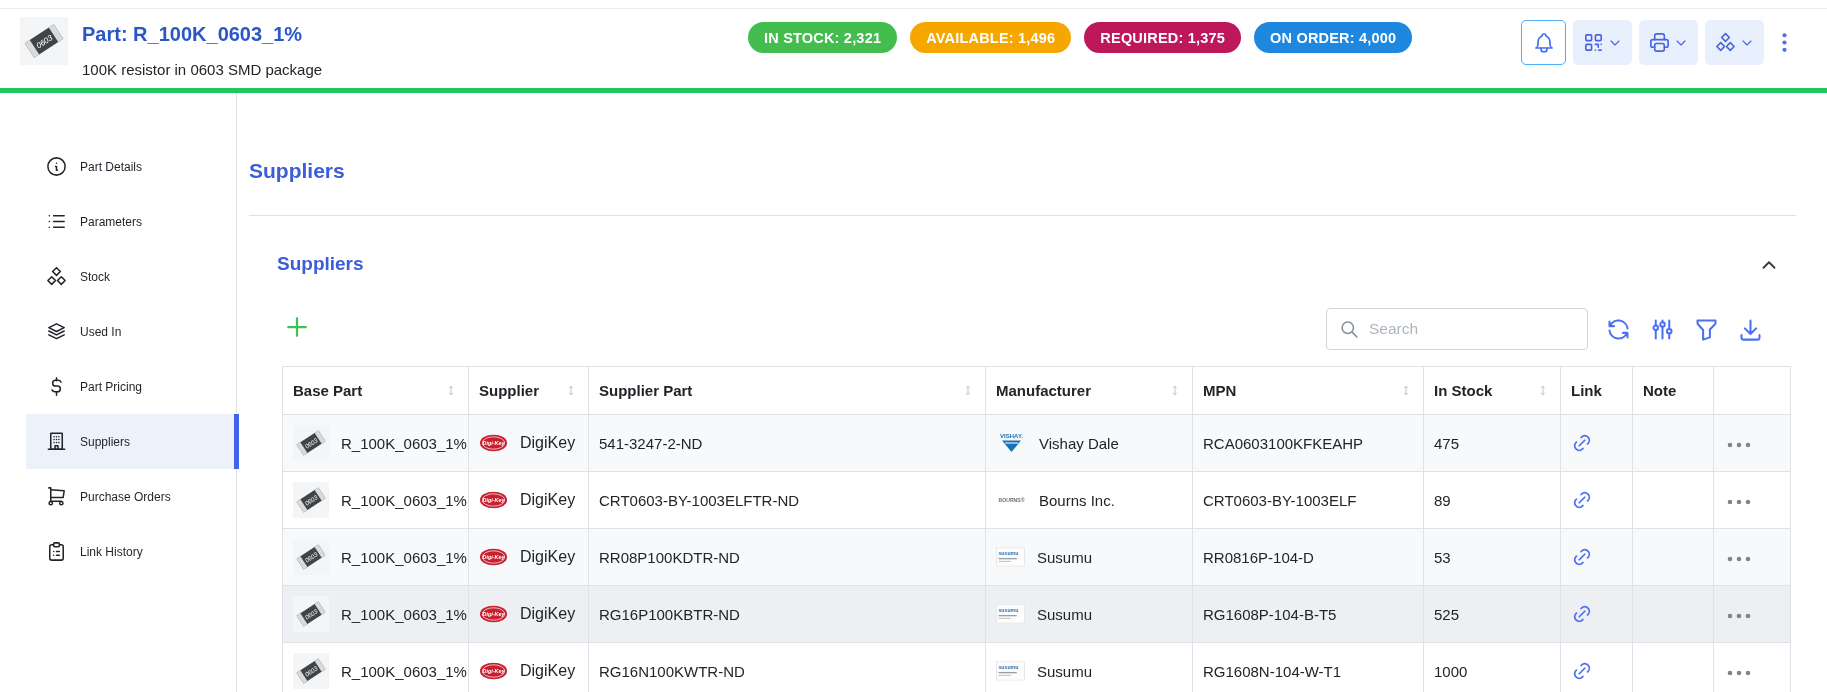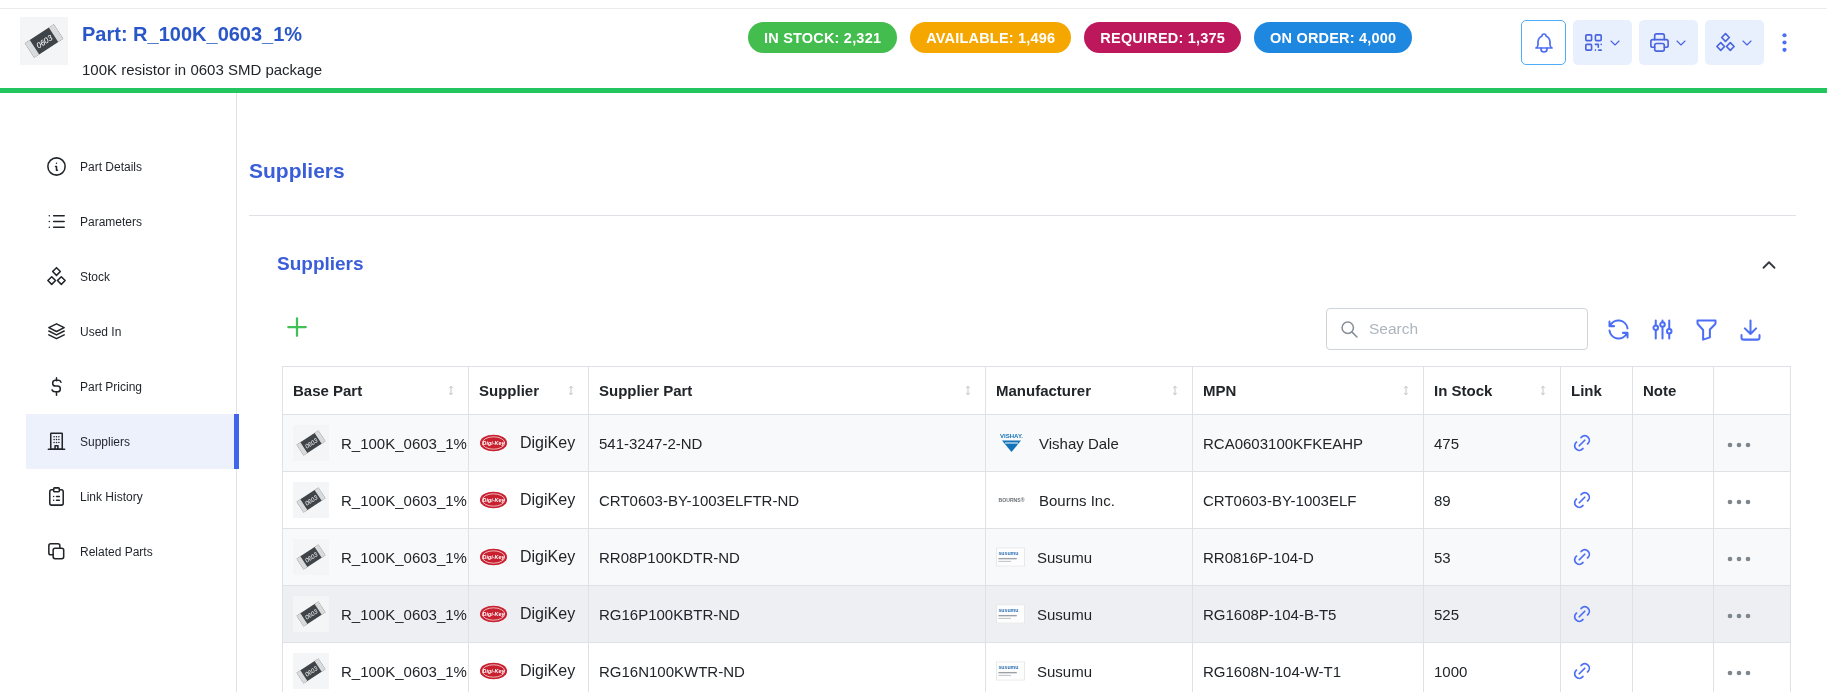--- a/index.html
+++ b/index.html
@@ -247,35 +247,37 @@
             <path d="M3.5 20h17"></path>
           <path d="M9.5 7h.01M12 7h.01M14.5 7h.01M9.5 10h.01M12 10h.01M14.5 10h.01M9.5 13h.01M12 13h.01M14.5 13h.01"></path>
           <path d="M10.5 20v-3.5h3V20"></path>
         </svg>
       </span>
       <span>Suppliers</span>
     </div>
     <div class="side-item">
       <span class="s-icon">
         <svg viewBox="0 0 24 24">
+            <circle cx="6" cy="19" r="1.7"></circle>
+            <circle cx="17" cy="19" r="1.7"></circle>
+            <path d="M17 17H6V3H4"></path>
+            <path d="M6 5l14 1-1 7H6"></path>
+          </svg>
+      </span>
+      <span>Purchase Orders</span>
+    </div>
+    <div class="side-item">
+      <span class="s-icon">
+        <svg viewBox="0 0 24 24">
           <path d="M9 5H7a2 2 0 0 0-2 2v12a2 2 0 0 0 2 2h10a2 2 0 0 0 2-2V7a2 2 0 0 0-2-2h-2"></path>
           <rect x="9" y="3" width="6" height="4" rx="1"></rect>
           <path d="M9 12h.01M12 12h3M9 16h.01M12 16h3"></path>
         </svg>
       </span>
       <span>Link History</span>
-    </div>
-    <div class="side-item">
-      <span class="s-icon">
-        <svg viewBox="0 0 24 24">
-            <rect x="8.5" y="8.5" width="11" height="11" rx="2"></rect>
-            <path d="M15.5 8.5V6a2 2 0 0 0-2-2H6a2 2 0 0 0-2 2v7.5a2 2 0 0 0 2 2h2.5"></path>
-          </svg>
-      </span>
-      <span>Related Parts</span>
     </div>
   </nav>
 
   <main class="main">
     <h1 class="page-title">Suppliers</h1>
 
     <section class="panel">
       <h2 class="panel-title">Suppliers</h2>
       <span class="collapse-btn">
         <svg viewBox="0 0 24 24" width="22" height="22">

